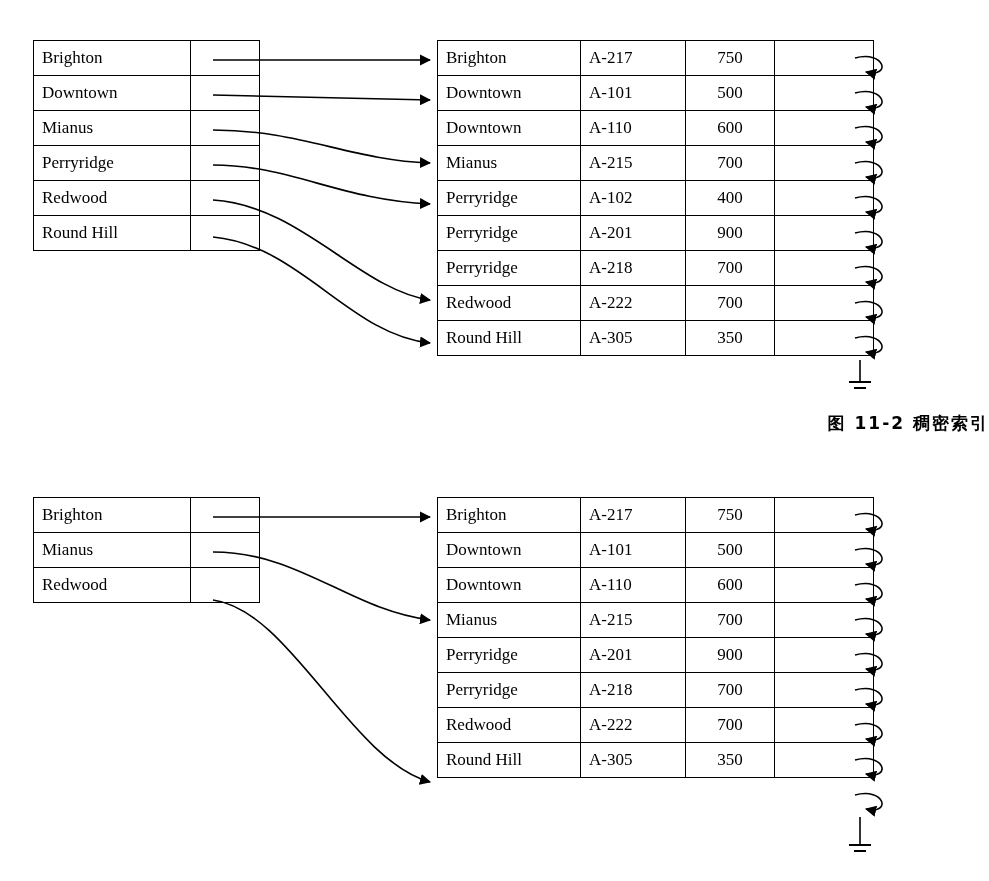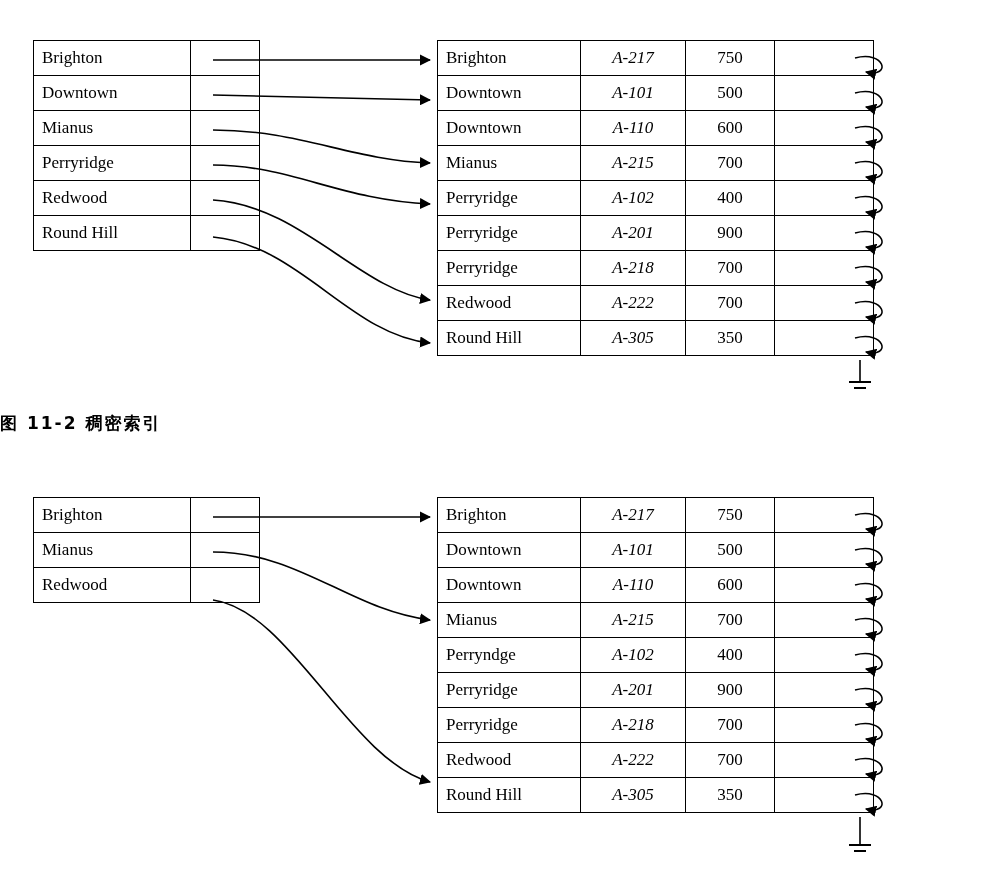--- a/index.html
+++ b/index.html
@@ -44,22 +44,21 @@
   .idx-table td.ptr {
     width: 52px;
   }
 
   .file-table td.branch {
     width: 126px;
     text-align: left;
   }
   .file-table td.acct {
     width: 88px;
-    text-align: center;
-    font-style: italic;
+    text-align: left;
   }
   .file-table td.amt {
     width: 72px;
     text-align: center;
   }
   .file-table td.chain {
     width: 82px;
   }
 
   
@@ -69,21 +68,21 @@
     top: 0;
     width: 989px;
     height: 881px;
     pointer-events: none;
   }
 
   
   .caption {
     position: absolute;
     width: 100%;
-    text-align: left;
+    text-align: right;
     font-size: 17px;
     font-family: "DejaVu Sans", sans-serif;
     font-weight: bold;
     letter-spacing: 2px;
   }
 </style>
 </head>
 <body>
 
 <div class="figure">
@@ -215,26 +214,20 @@
       <tr>
         <td class="branch">Downtown</td>
         <td class="acct">A-110</td>
         <td class="amt">600</td>
         <td class="chain"></td>
       </tr>
       <tr>
         <td class="branch">Mianus</td>
         <td class="acct">A-215</td>
         <td class="amt">700</td>
-        <td class="chain"></td>
-      </tr>
-      <tr>
-        <td class="branch">Perryndge</td>
-        <td class="acct">A-102</td>
-        <td class="amt">400</td>
         <td class="chain"></td>
       </tr>
       <tr>
         <td class="branch">Perryridge</td>
         <td class="acct">A-201</td>
         <td class="amt">900</td>
         <td class="chain"></td>
       </tr>
       <tr>
         <td class="branch">Perryridge</td>

